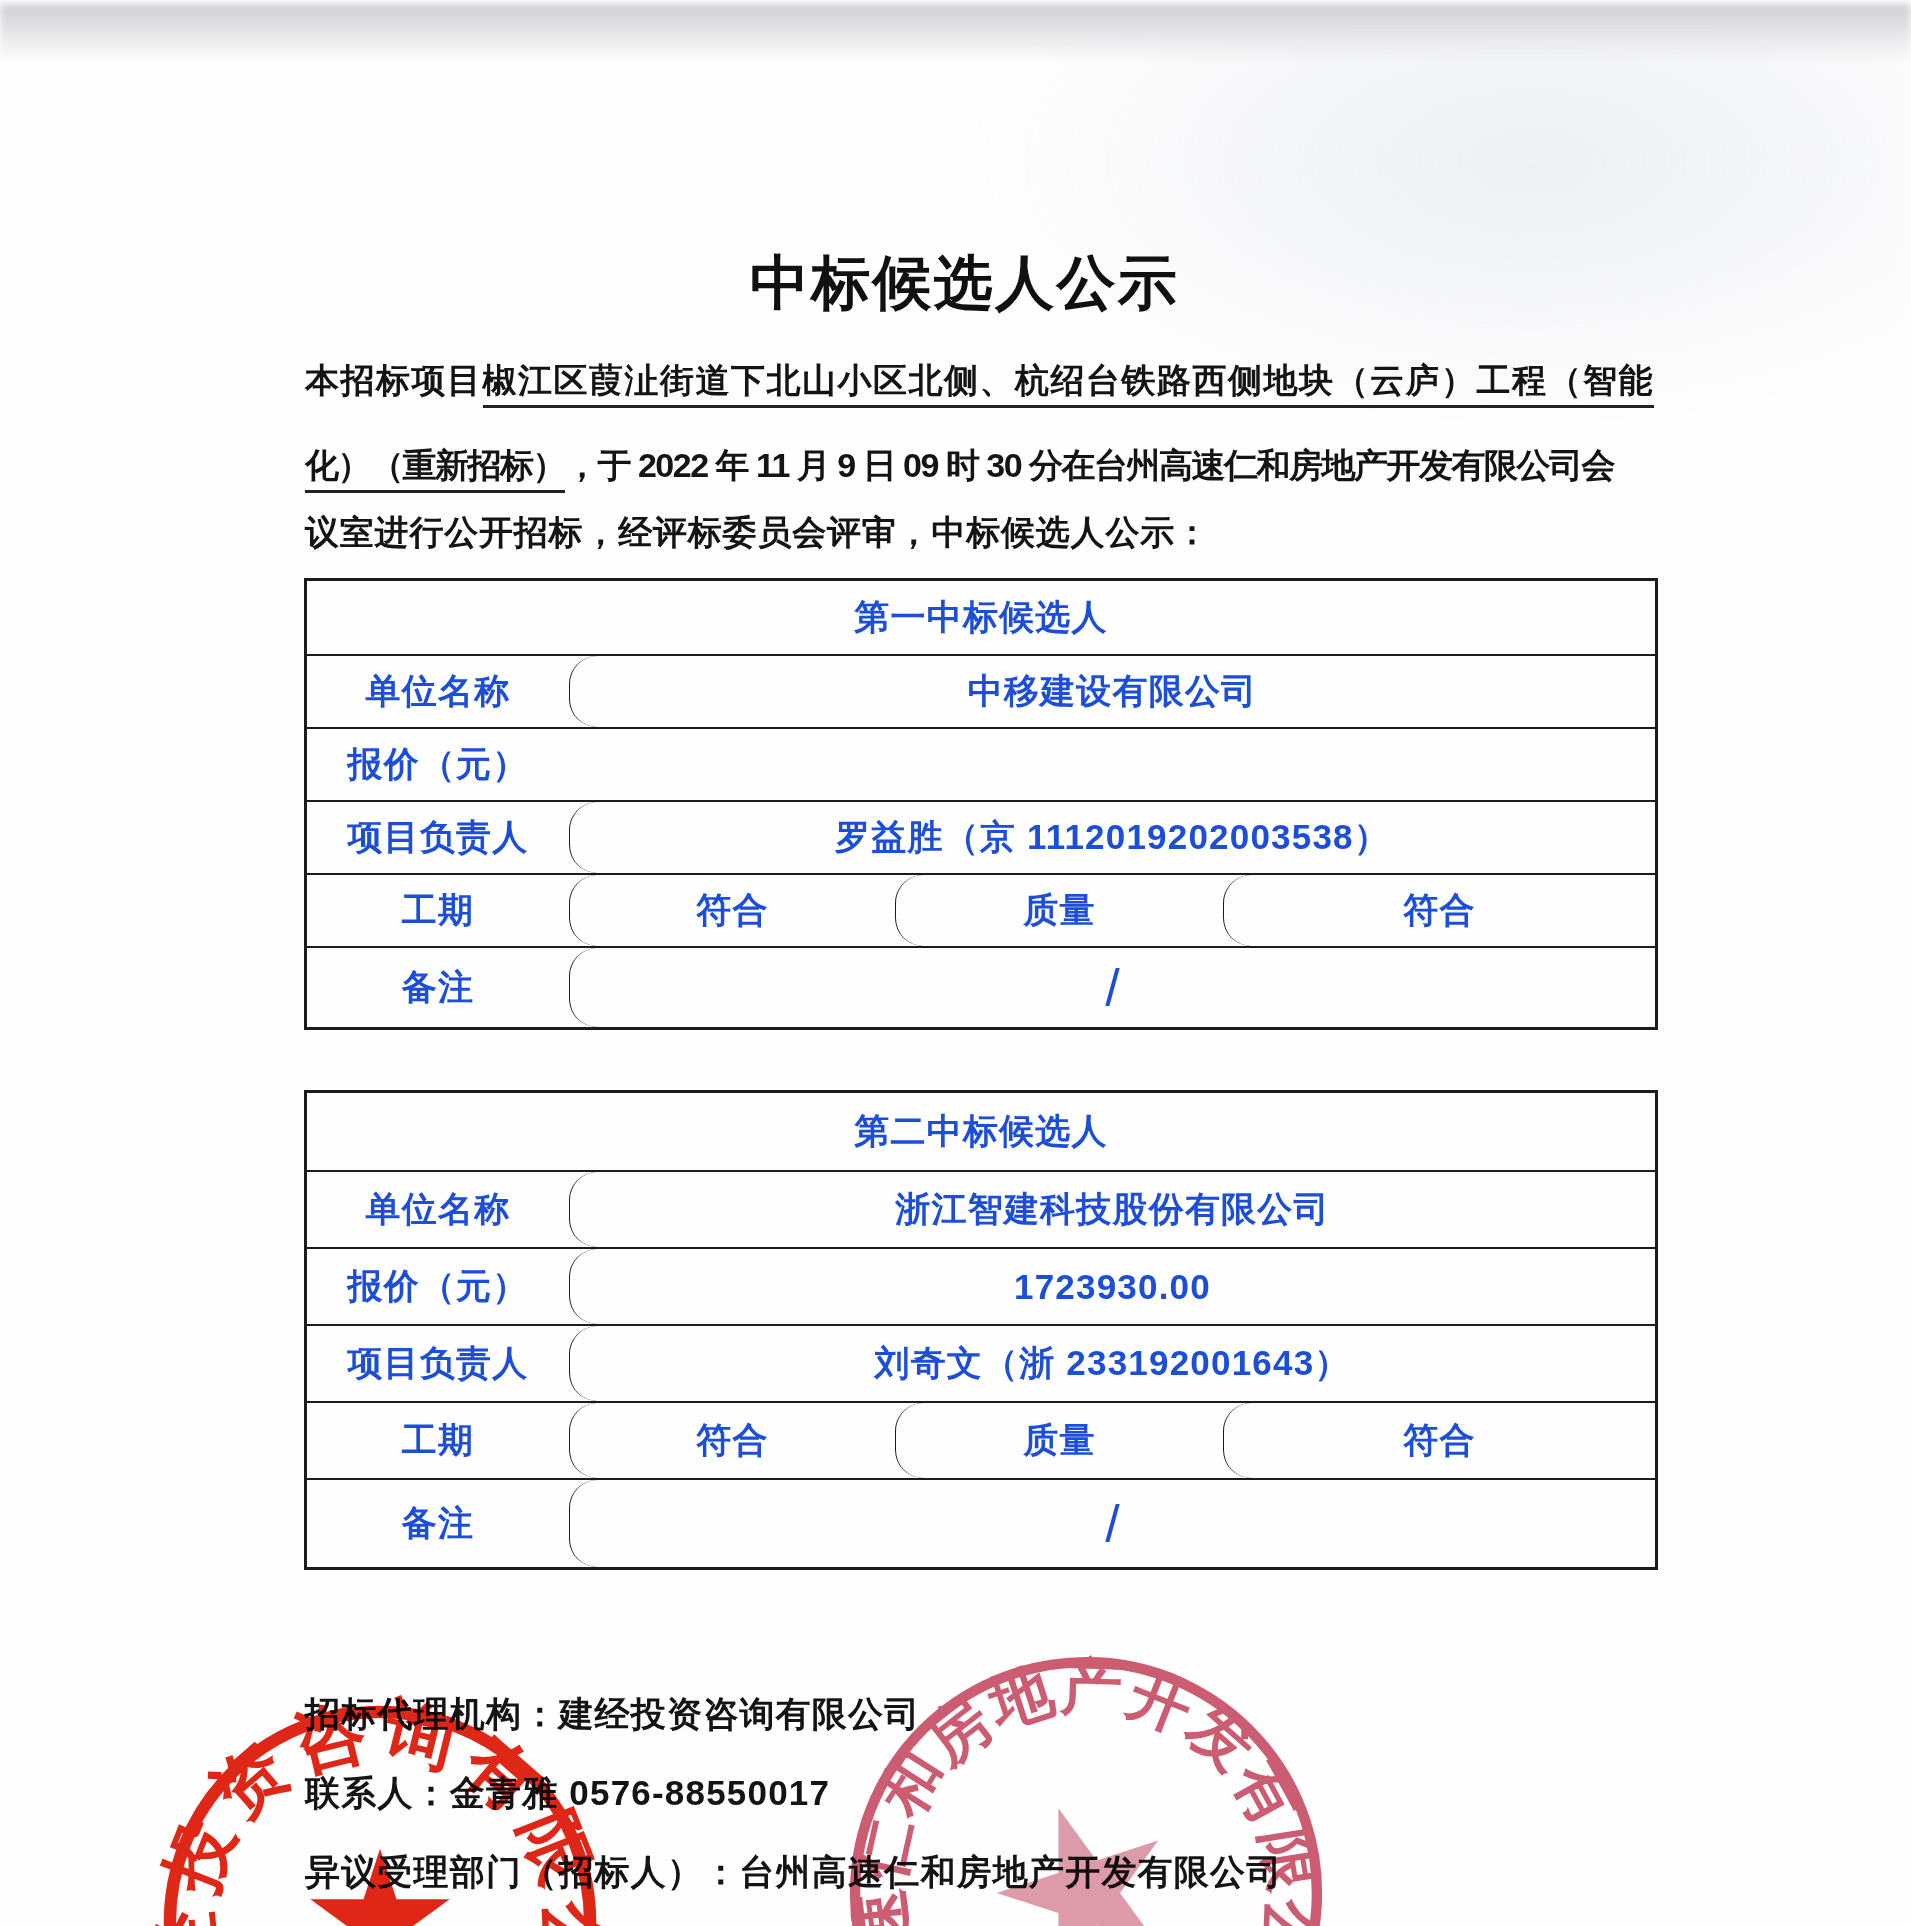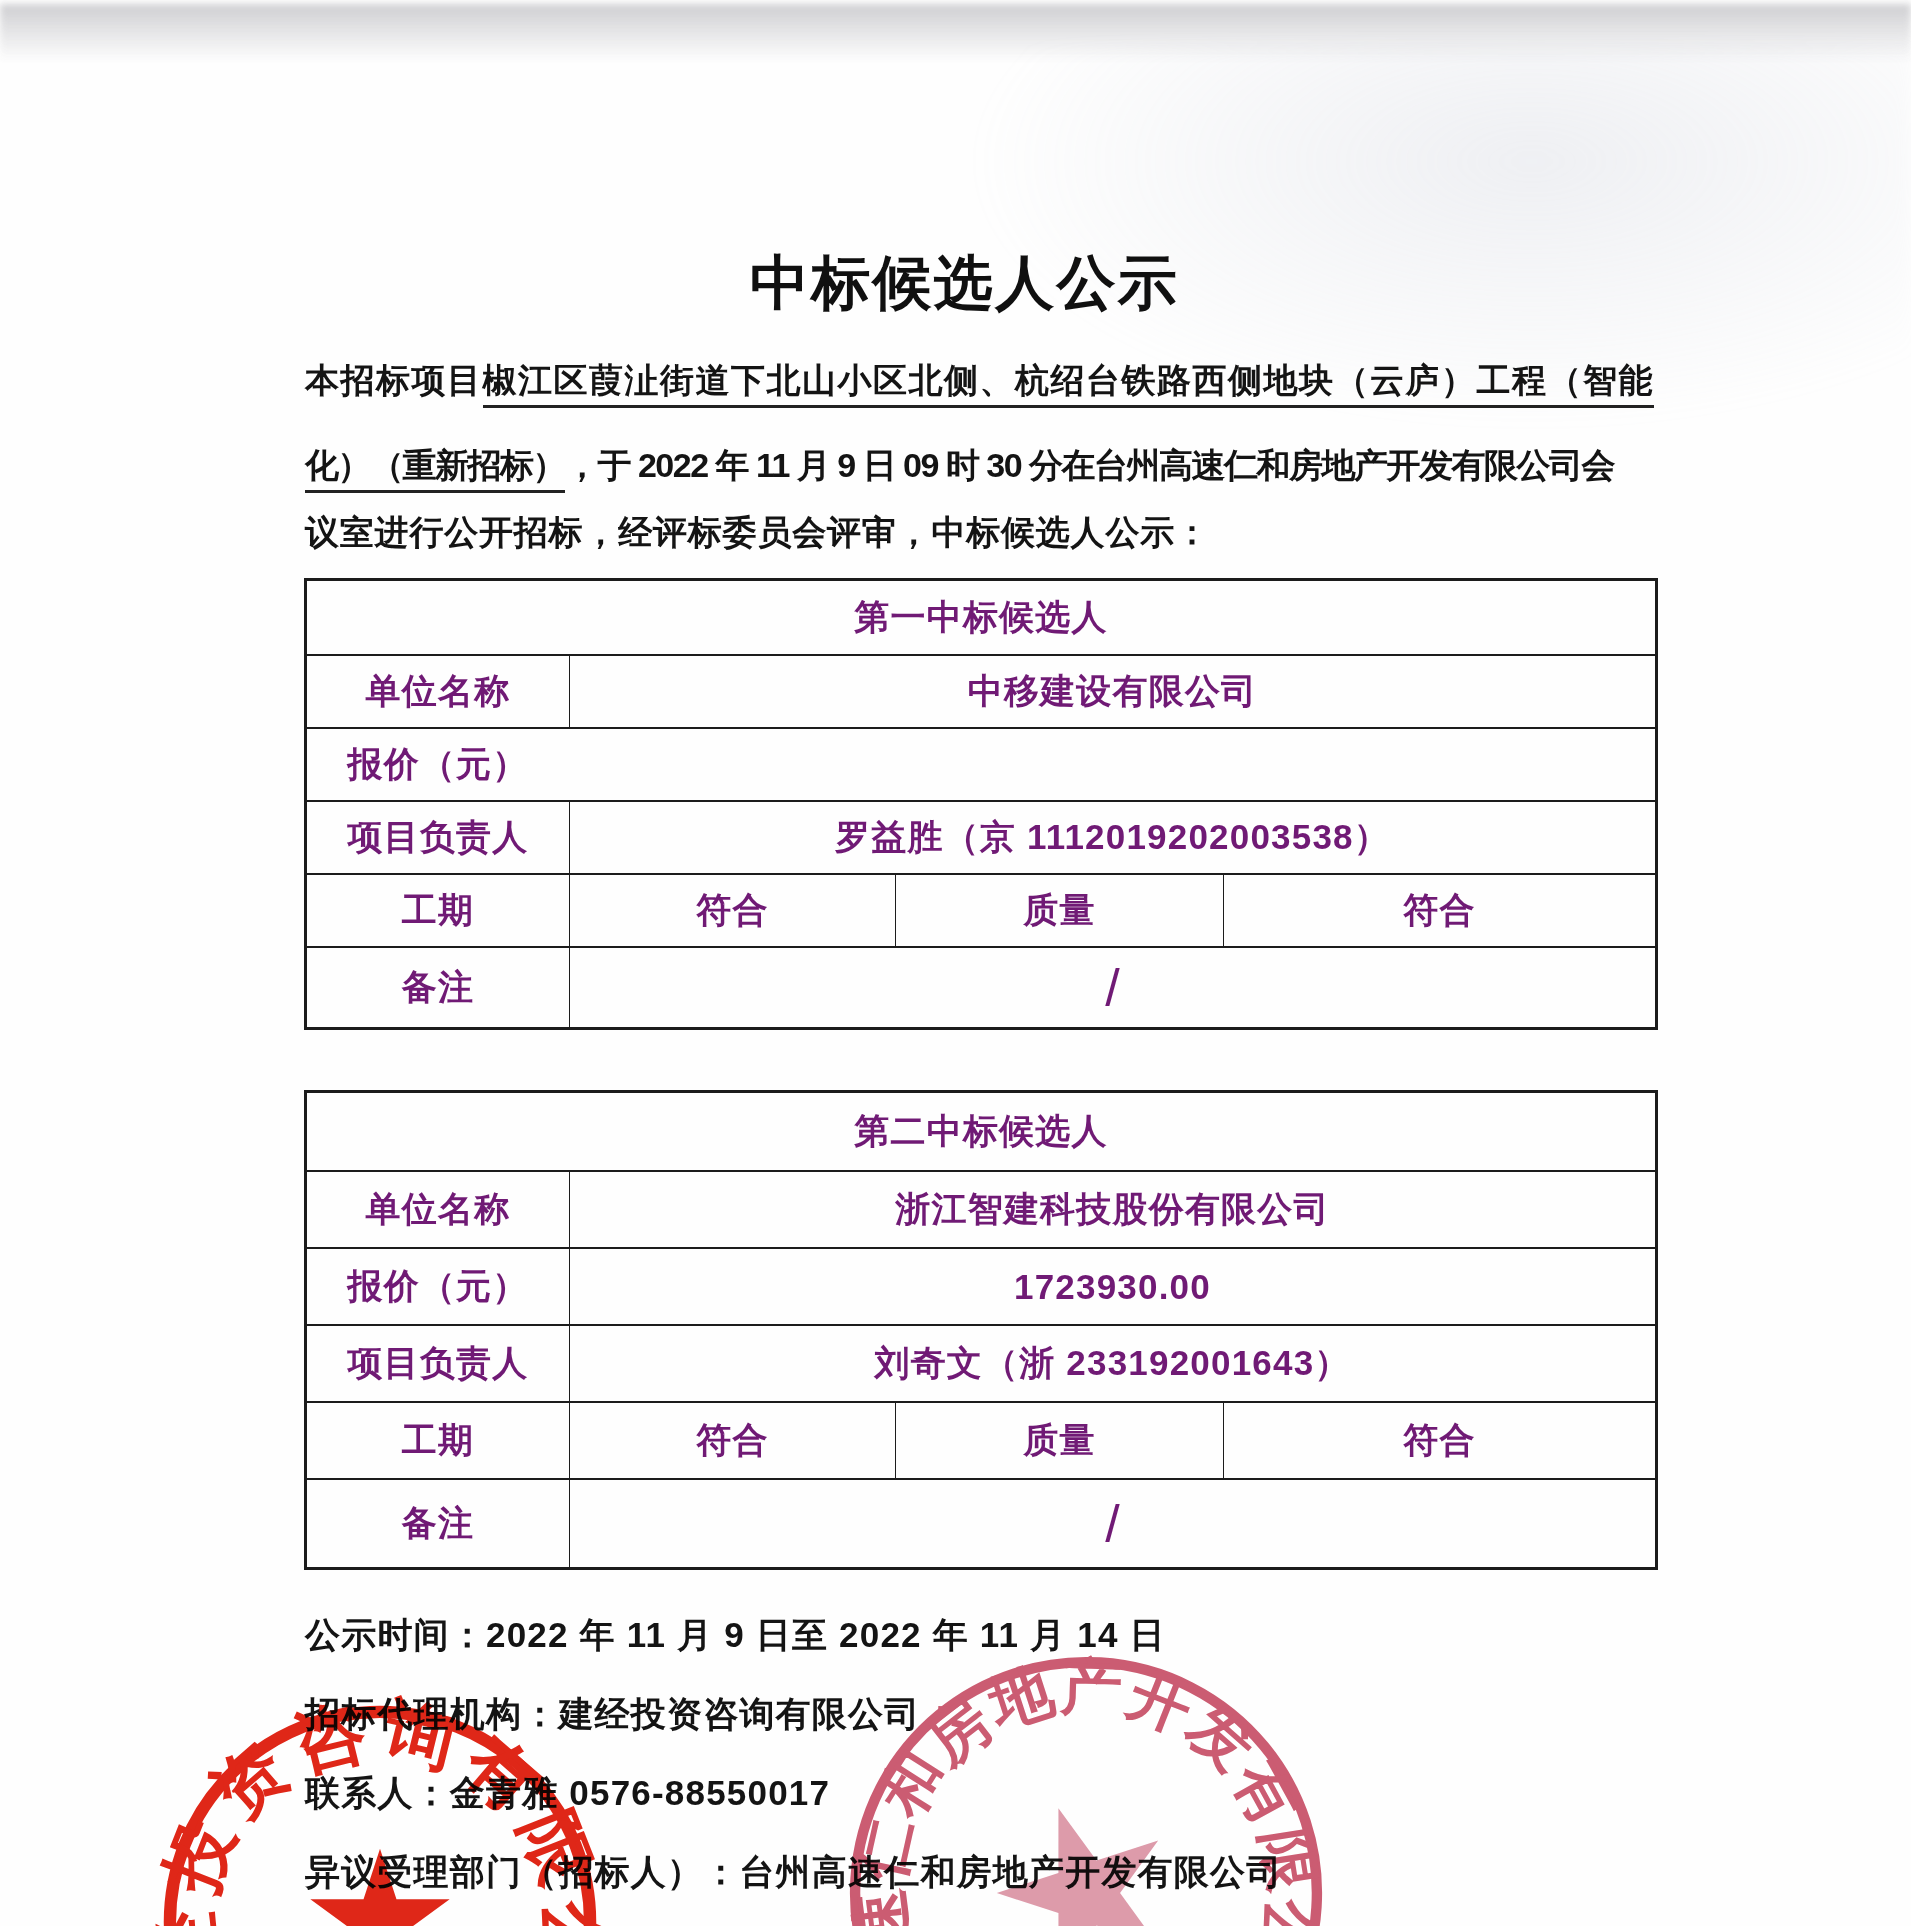--- a/index.html
+++ b/index.html
@@ -37,22 +37,22 @@
   .t1 { top:578px; }
   .t2 { top:1090px; }
   .row { display:grid; border-top:2.7px solid #1c1c1c; }
   .row:first-child { border-top:none; }
   .row.two  { grid-template-columns:262px 1fr; }
   .row.four { grid-template-columns:262px 326px 328px 1fr; }
   .row.one  { grid-template-columns:1fr; }
   .t1 .rh  { height:73px; }  .t1 .rs { height:71px; }  .t1 .rr { height:79px; }
   .t2 .rh  { height:77px;text-align:right; }  .t2 .rs { height:75px; }  .t2 .rr { height:87px; }
   .cell { display:flex; align-items:center; justify-content:center;
-    border-left:1.9px solid #1c1c1c; font-size:35px; font-weight:700; color:#701a75;
-    letter-spacing:1.2px; }
+    border-left:1.9px solid #1c1c1c; font-size:35px; font-weight:700; color:#1d4ed8;
+    letter-spacing:1.2px;border-radius:28px; }
   .cell:first-child { border-left:none; }
   .cell.slash { font-size:52px; font-weight:400; letter-spacing:0; }
   
   .fline { position:absolute; left:305px; width:1348px; white-space:nowrap;
     font-size:35px; font-weight:700; color:#141414; letter-spacing:1.2px; }
   .f1 { top:1612px; } .f2 { top:1691px; } .f3 { top:1770px; }
   .f4 { top:1849px; }
   
   .stamp { position:absolute; mix-blend-mode:multiply; }
   .stamp-left  { left:141px;  top:1683px; width:478px; height:478px; }
@@ -121,21 +121,20 @@
       <div class="cell">符合</div>
       <div class="cell">质量</div>
       <div class="cell">符合</div>
     </div>
     <div class="row two rr">
       <div class="cell">备注</div>
       <div class="cell slash">/</div>
     </div>
   </div>
 
-  <div class="fline f1">公示时间：2022 年 11 月 9 日至 2022 年 11 月 14 日</div>
   <div class="fline f2">招标代理机构：建经投资咨询有限公司</div>
   <div class="fline f3">联系人：金青雅  0576-88550017</div>
   <div class="fline f4">异议受理部门（招标人）：台州高速仁和房地产开发有限公司</div>
 
   <svg class="stamp stamp-left" viewBox="-620 -620 1240 1240" xmlns="http://www.w3.org/2000/svg">
     <circle cx="0" cy="0" r="545" fill="none" stroke="#e02718" stroke-width="32"></circle>
     <polygon fill="#e02718" points="0,-190 42.7,-58.7 180.7,-58.7 69,22.4 111.7,153.7 0,72.6 -111.7,153.7 -69,22.4 -180.7,-58.7 -42.7,-58.7"></polygon>
     <path id="leftArc" d="M -333,280 A 435,435 0 1 1 333,280" fill="none"></path>
     <text font-size="182" font-weight="700" fill="#e02718" letter-spacing="26">
       <textPath href="#leftArc" startOffset="50%" text-anchor="middle">建经投资咨询有限公司</textPath>

